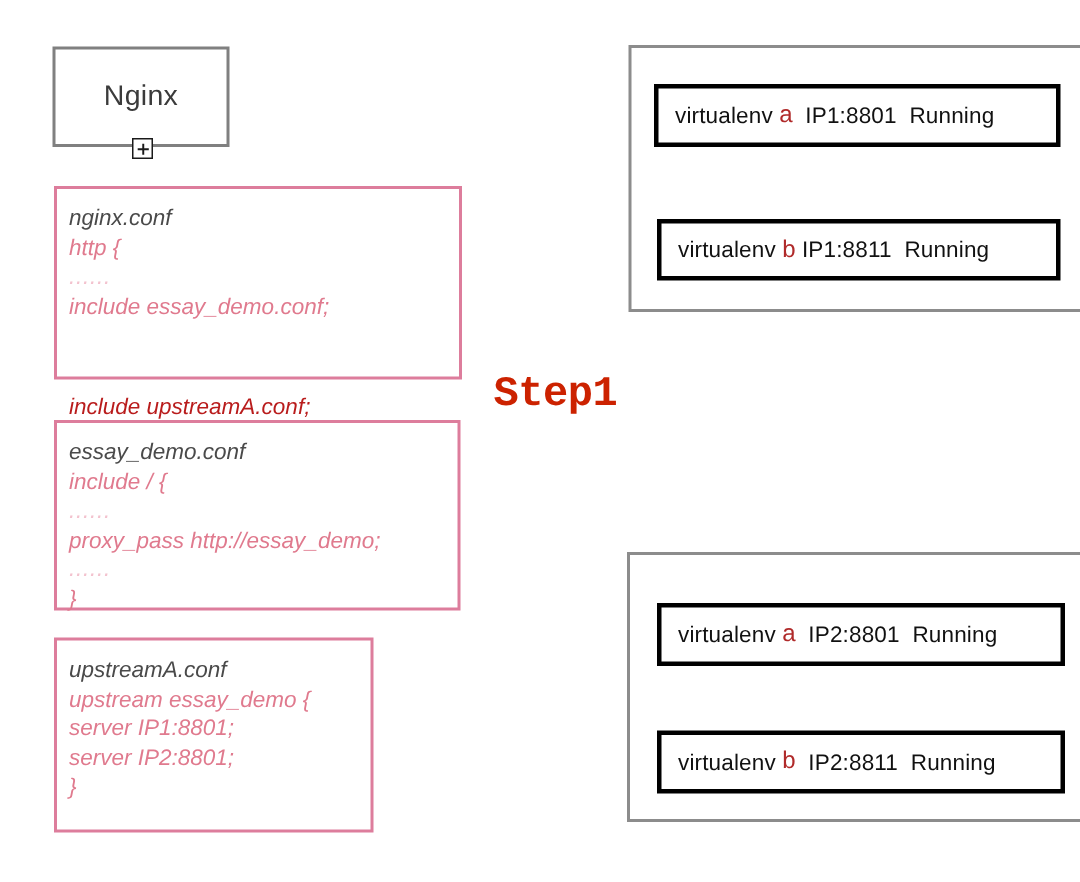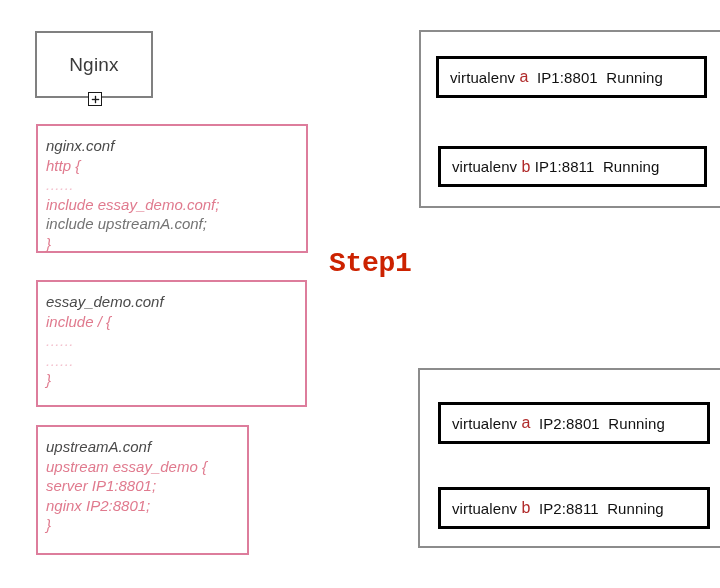--- a/index.html
+++ b/index.html
@@ -73,21 +73,21 @@
 
   .conf-line {
     font-size: 15px;
     line-height: 19.5px;
     white-space: pre;
     color: #e07a8e;
     font-style: italic;
   }
   .conf-line.title  { color: #4a4a4a; }
   .conf-line.pink   { color: #e07a8e; }
-  .conf-line.green  { color: #737373; }
+  .conf-line.green  { color: #b91c1c; margin-top: 48px; }
   .conf-line.dots   { color: #f3c2ce; letter-spacing: 0.5px; }
 
   
   .server-panel {
     position: absolute;
     border: 2px solid #8c8c8c;
     background: #ffffff;
     box-sizing: border-box;
     margin-left: 44px;
   }
@@ -153,29 +153,30 @@
     <div class="conf-line dots">......</div>
     <div class="conf-line pink">include essay_demo.conf;</div>
     <div class="conf-line green">include upstreamA.conf;</div>
     <div class="conf-line pink">}</div>
   </div>
 
   <div class="conf-card" id="conf-essay">
     <div class="conf-line title">essay_demo.conf</div>
     <div class="conf-line pink">include / {</div>
     <div class="conf-line dots">......</div>
+    <div class="conf-line pink">proxy_pass http://essay_demo;</div>
     <div class="conf-line dots">......</div>
     <div class="conf-line pink">}</div>
   </div>
 
   <div class="conf-card" id="conf-upstream">
     <div class="conf-line title">upstreamA.conf</div>
     <div class="conf-line pink">upstream essay_demo {</div>
     <div class="conf-line pink">server IP1:8801;</div>
-    <div class="conf-line pink">nginx IP2:8801;</div>
+    <div class="conf-line pink">server IP2:8801;</div>
     <div class="conf-line pink">}</div>
   </div>
 
   <div class="step-label">Step1</div>
 
   <div class="server-panel" id="panel-ip1">
     <div class="venv-box" id="venv-1a">
       <span class="venv-text">virtualenv </span>
         <span class="venv-tag">a</span>
         <span class="venv-text">  IP1:8801  </span>

